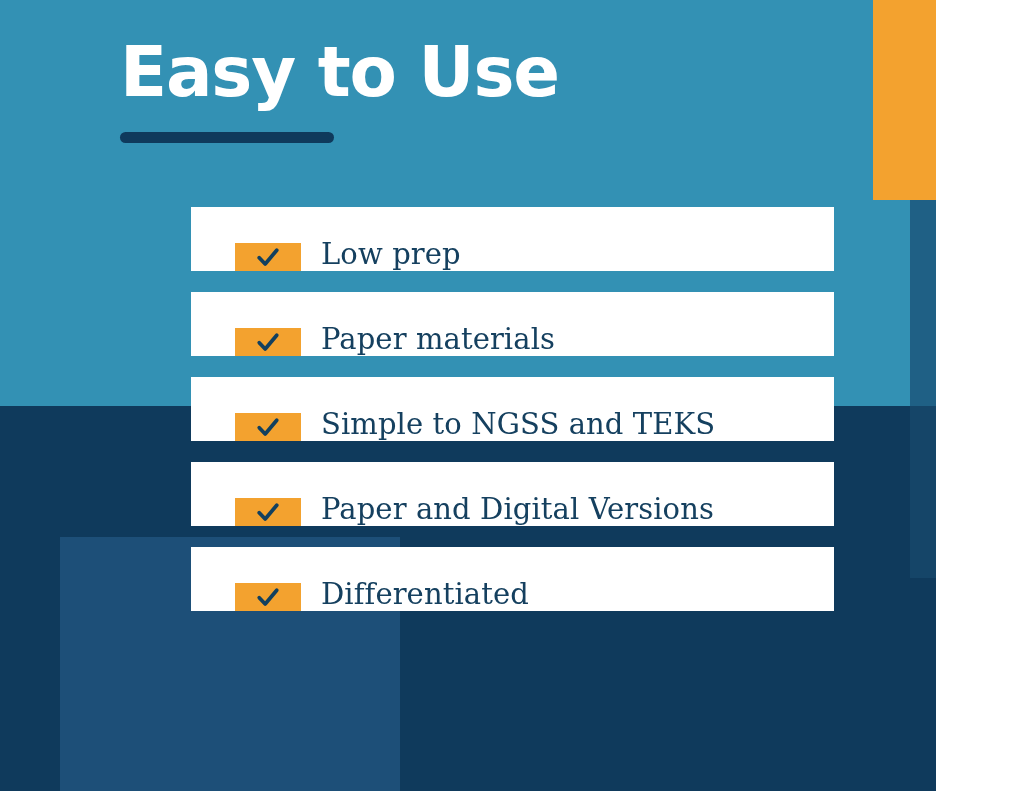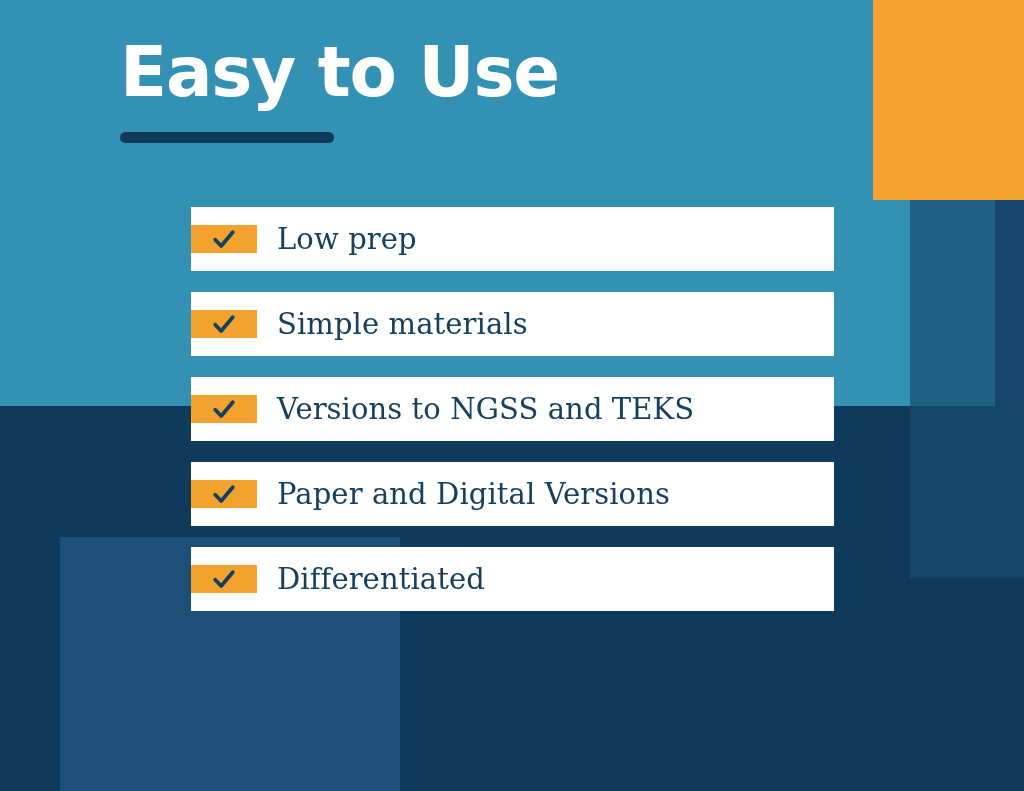--- a/index.html
+++ b/index.html
@@ -3,21 +3,21 @@
 <meta charset="utf-8">
 <title>Easy to Use</title>
 <style>
   html, body {
     margin: 0;
     padding: 0;
     background: #ffffff;
   }
   #stage {
     position: relative;
-    width: 1024px;
+    width: 936px;
     height: 791px;
     overflow: hidden;
     font-family: "Liberation Sans", sans-serif;
   }
 
   
   .bg-teal {
     position: absolute;
     left: 0; top: 0;
     width: 1024px; height: 406px;
@@ -92,23 +92,24 @@
     width: 643px;
     display: flex;
     flex-direction: column;
     gap: 21px;
     margin: 0;
     padding: 0;
     list-style: none;
   }
   .check-row {
     display: flex;
-    align-items: center;
+    align-items: flex-end;
     height: 64px;
     background: #ffffff;
+    padding-left: 44px;
   }
   .check-box {
     flex: 0 0 66px;
     width: 66px;
     background: #f3a22f;
     display: flex;
     align-items: center;
     justify-content: center;
   }
   .check-mark {
@@ -163,31 +164,31 @@
     </span>
     <span class="check-label">Low prep</span>
   </li>
 
   <li class="check-row">
     <span class="check-box">
       <svg class="check-mark" viewBox="0 0 24 24" aria-hidden="true">
         <path d="M4.5 12.6 L9.6 18 L19.5 6.2"></path>
       </svg>
     </span>
-    <span class="check-label">Simple materials</span>
-  </li>
-
-
-  <li class="check-row">
-    <span class="check-box">
-      <svg class="check-mark" viewBox="0 0 24 24" aria-hidden="true">
-        <path d="M4.5 12.6 L9.6 18 L19.5 6.2"></path>
-      </svg>
-    </span>
-    <span class="check-label">Versions to NGSS and TEKS</span>
+    <span class="check-label">Paper materials</span>
+  </li>
+
+
+  <li class="check-row">
+    <span class="check-box">
+      <svg class="check-mark" viewBox="0 0 24 24" aria-hidden="true">
+        <path d="M4.5 12.6 L9.6 18 L19.5 6.2"></path>
+      </svg>
+    </span>
+    <span class="check-label">Simple to NGSS and TEKS</span>
   </li>
 
   <li class="check-row">
     <span class="check-box">
       <svg class="check-mark" viewBox="0 0 24 24" aria-hidden="true">
         <path d="M4.5 12.6 L9.6 18 L19.5 6.2"></path>
       </svg>
     </span>
     <span class="check-label">Paper and Digital Versions</span>
   </li>

